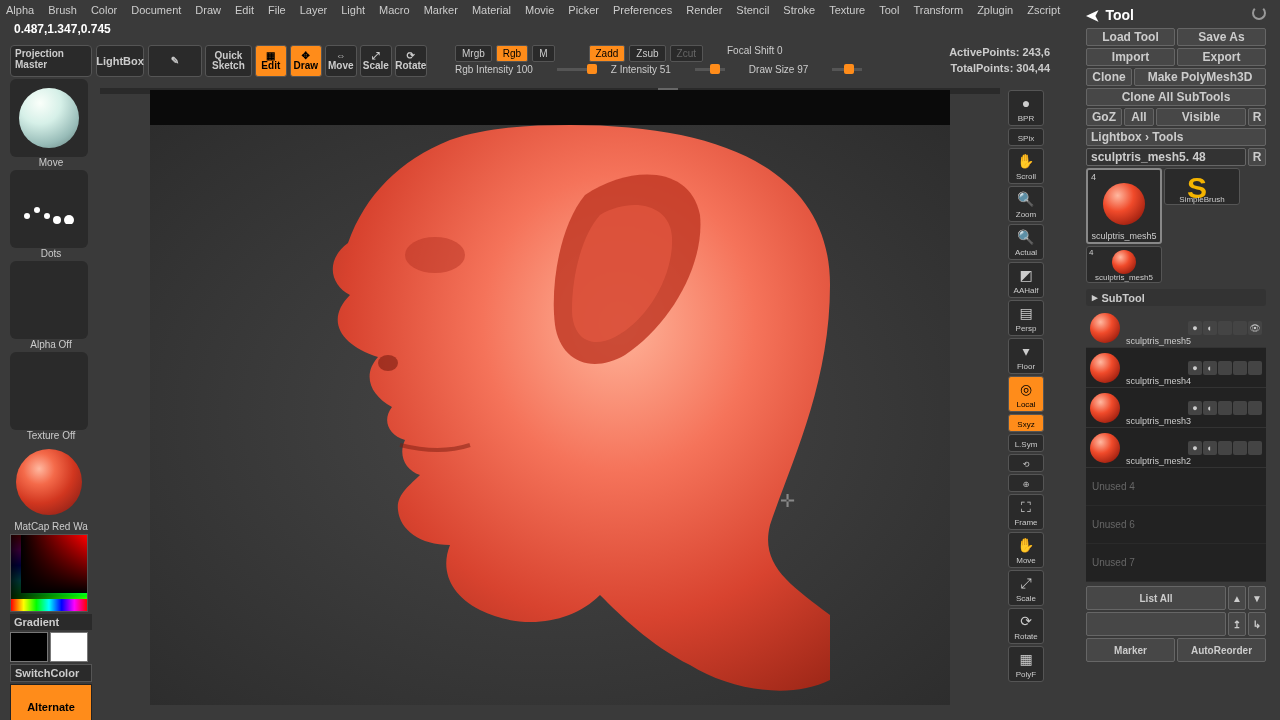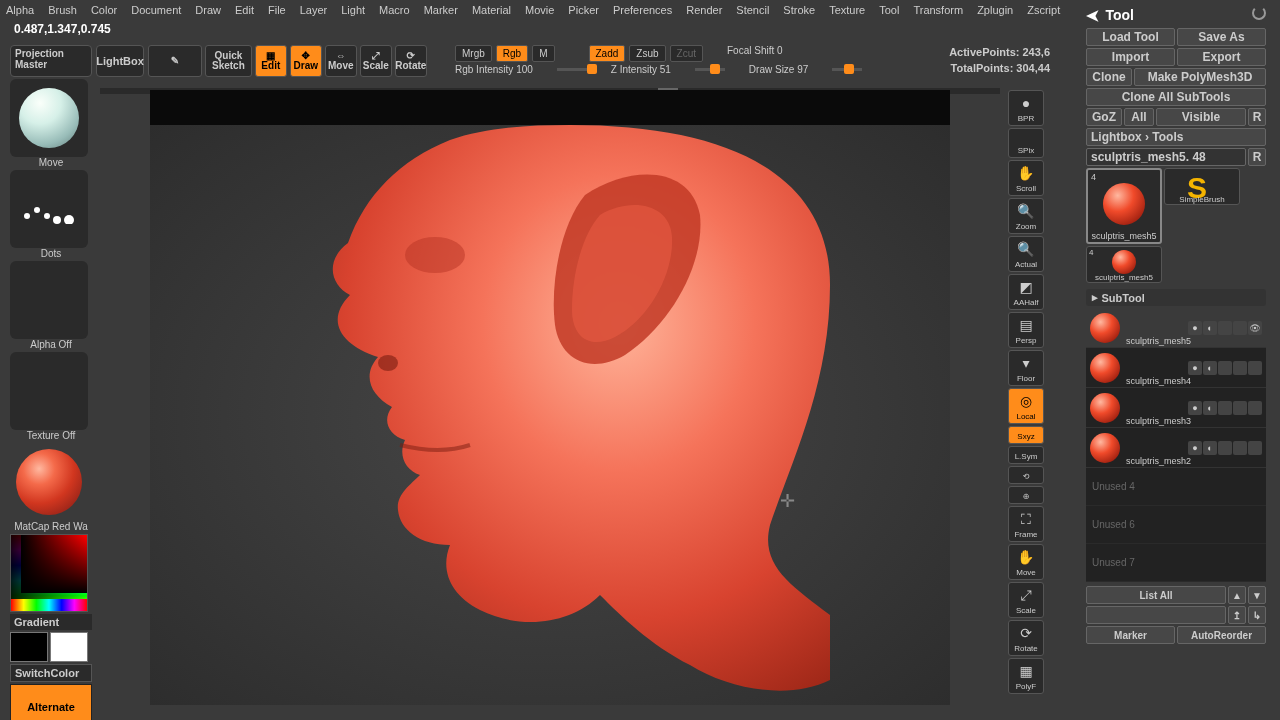--- a/index.html
+++ b/index.html
@@ -83,21 +83,21 @@
 .subtool-hdr { background: #333; padding: 2px 6px; font-size: 11px; font-weight: bold; border-radius: 3px; margin-top: 6px; display: flex; align-items: center; }
 .subtool-list { background: #222; margin-top: 2px; max-height: 330px; }
 .st-row { display: flex; align-items: center; height: 40px; border-bottom: 1px solid #333; padding: 0 4px; gap: 4px; position: relative; }
 .st-row.active { background: #3a3a3a; }
 .st-row .thumb { width: 30px; height: 30px; border-radius: 50%; background: radial-gradient(circle at 35% 30%, #ffb8a0, #f04a2a 40%, #a02010 80%); }
 .st-row .name { position: absolute; bottom: 1px; left: 40px; font-size: 9px; }
 .st-row .modes { margin-left: auto; display: flex; gap: 1px; }
 .st-row .m { width: 14px; height: 14px; background: #444; border-radius: 2px; font-size: 9px; display: flex; align-items: center; justify-content: center; }
 .unused-row { height: 38px; display: flex; align-items: center; padding-left: 6px; color: #666; font-size: 10px; border-bottom: 1px solid #2a2a2a; }
 .st-footer { display: flex; gap: 2px; margin-top: 4px; }
-.st-footer .b { background: #474747; height: 18px; font-size: 10px; display: flex; align-items: center; justify-content: center; flex: 1; border-radius: 2px; font-weight: bold; border: 1px solid #666; }
+.st-footer .b { background: #474747; height: 24px; font-size: 10px; display: flex; align-items: center; justify-content: center; flex: 1; border-radius: 2px; font-weight: bold; border: 1px solid #666; }
 .st-footer .ic { flex: 0 0 18px; }
 .curl-icon { position: absolute; right: 14px; top: 6px; width: 14px; height: 14px; border: 2px solid #999; border-radius: 50%; border-top-color: transparent; }
 </style>
 </head>
 <body>
 
 <div class="menu-bar">
   <span>Alpha</span>
   <span>Brush</span>
   <span>Color</span>
@@ -288,21 +288,21 @@
     </svg>
     <div class="cursor-cross">✛</div>
   </div>
 </div>
 
 <div class="viewbtns">
   <div class="vbtn">
       <span class="ico">●</span>
       <span>BPR</span>
     </div>
-  <div class="vbtn" style="height:30px">
+  <div class="vbtn" style="height:18px">
       <span>SPix</span>
     </div>
   <div class="vbtn">
       <span class="ico">✋</span>
       <span>Scroll</span>
     </div>
   <div class="vbtn">
       <span class="ico">🔍</span>
       <span>Zoom</span>
     </div>

